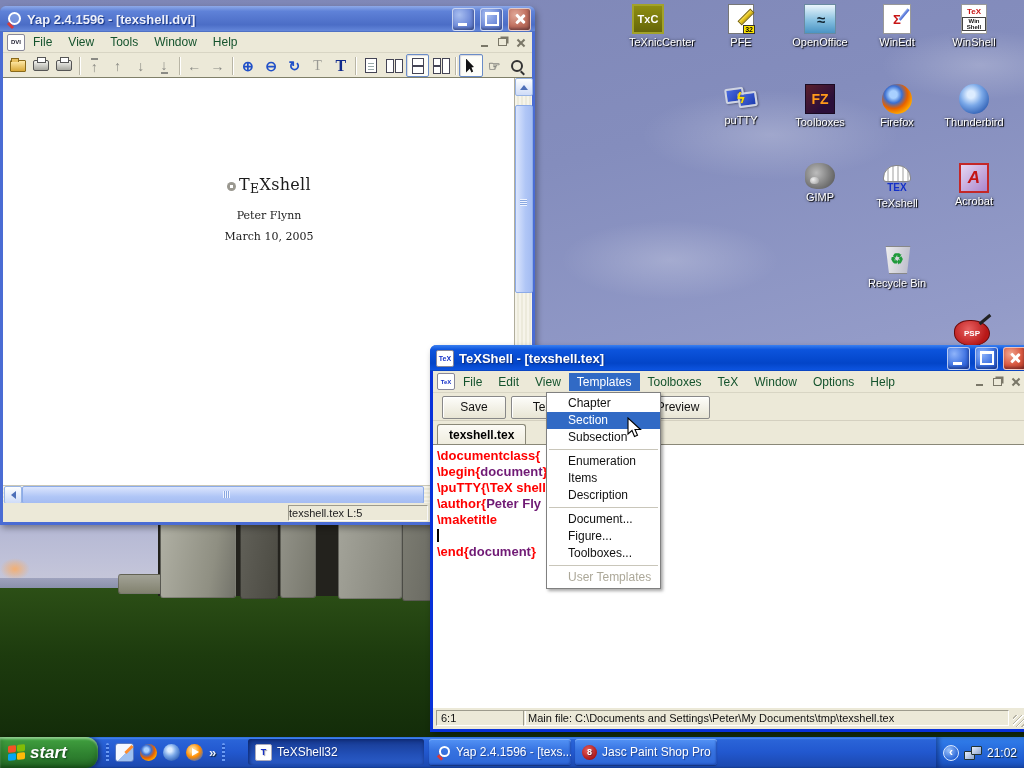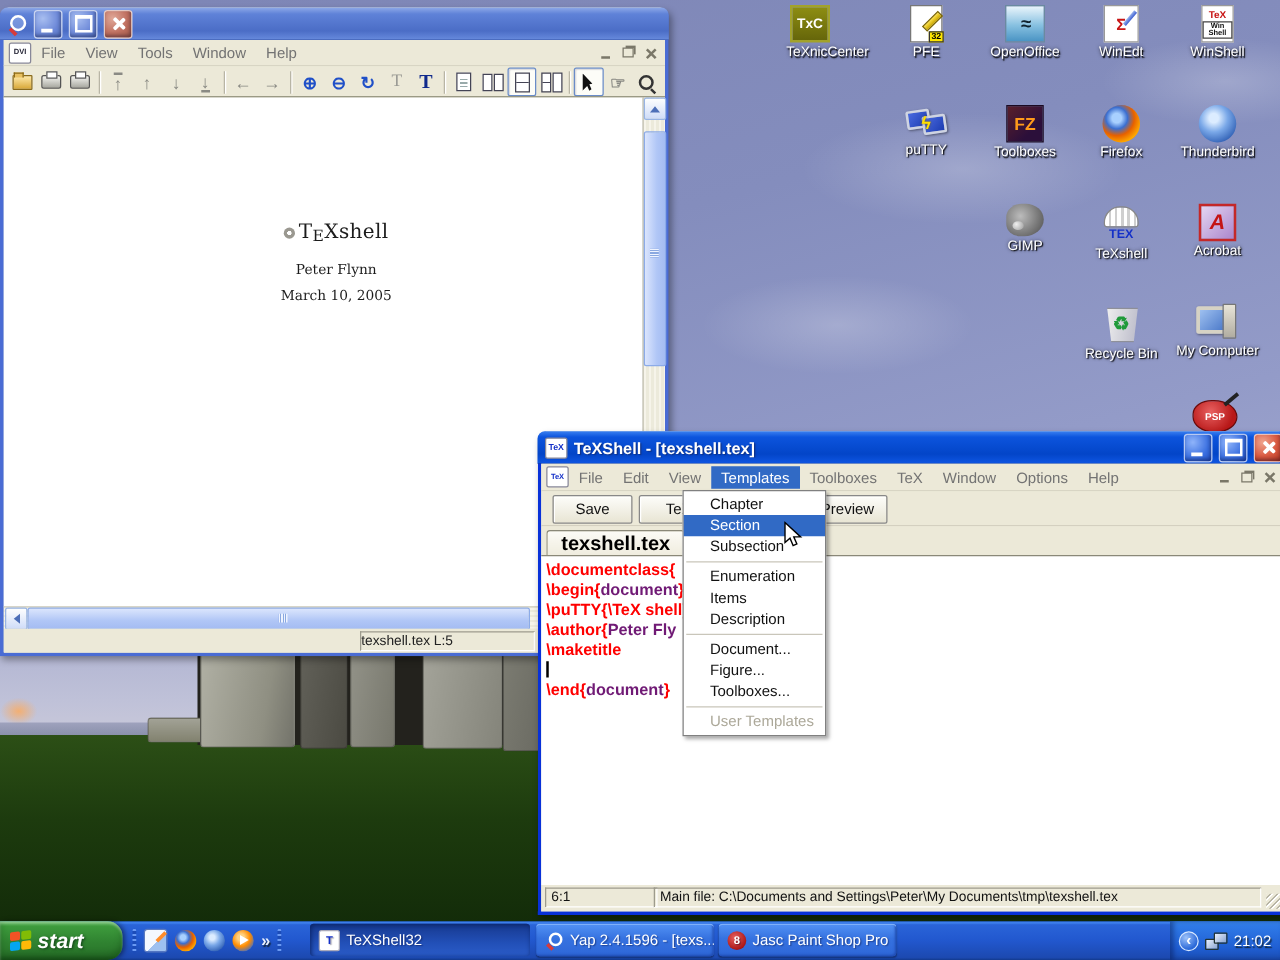--- a/index.html
+++ b/index.html
@@ -74,21 +74,21 @@
   .cb-min,.cb-max{background:radial-gradient(circle at 30% 28%,#8fb4fa,#3a6fe0 60%,#2250c8);}
   .cb-close{background:radial-gradient(circle at 30% 28%,#f0a48e,#d85840 55%,#b03420);}
   .inactive .cb-min,.inactive .cb-max{background:radial-gradient(circle at 30% 28%,#a8bef0,#6c88d8 60%,#5270c0);}
   .inactive .cb-close{background:radial-gradient(circle at 30% 28%,#e0a898,#c07060 55%,#a05848);}
   .gl-min{position:absolute;left:5px;bottom:4px;width:9px;height:3px;background:#fff;}
   .gl-max{width:10px;height:9px;border:2px solid #fff;border-top-width:3px;}
   .xbar{position:relative;width:12px;height:12px;}
   .xbar::before,.xbar::after{content:"";position:absolute;left:5px;top:0;width:2.5px;height:12px;background:#fff;border-radius:1px;}
   .xbar::before{transform:rotate(45deg);}.xbar::after{transform:rotate(-45deg);}
   .menubar{height:20px;background:#ece9d8;display:flex;align-items:center;padding:0 4px;font-size:12px;border-bottom:1px solid #d8d5c4;}
-  .menu-item{padding:2px 8px;color:#737373;}
+  .menu-item{padding:2px 8px;color:#14532d;}
   .menu-item.selected{background:#316ac5;color:#fff;}
   .mdi-ctrls{margin-left:auto;display:flex;gap:3px;align-items:center;}
   .mdi-btn{width:15px;height:13px;display:flex;align-items:center;justify-content:center;position:relative;color:#7a7768;}
   .mm{width:7px;height:2px;background:currentColor;margin-top:7px;}
   .mr{width:7px;height:6px;border:1px solid currentColor;box-shadow:2px -2px 0 -0.5px currentColor;}
   .mx{position:relative;width:9px;height:9px;}
   .mx::before,.mx::after{content:"";position:absolute;left:4px;top:0;width:2px;height:10px;background:currentColor;}
   .mx::before{transform:rotate(45deg);}.mx::after{transform:rotate(-45deg);}
   .app-mini{width:16px;height:15px;background:#fff;border:1px solid #889;border-radius:2px;font-weight:bold;display:flex;align-items:center;justify-content:center;}
   
@@ -142,21 +142,21 @@
   .yap-sb-panel{position:absolute;left:285px;top:2px;width:138px;height:14px;border:1px solid;border-color:#9d9b8d #fff #fff #9d9b8d;text-align:left;line-height:14px;}
   
   #texshell{left:430px;top:345px;width:594px;height:384px;z-index:3;background:#ece9d8;border-left:3px solid #0831d9;border-right:3px solid #0831d9;border-bottom:3px solid #0831d9;border-radius:7px 7px 0 0;}
   #texshell .titlebar{margin:0 -3px;}
   #ts-toolbar{position:relative;height:27px;background:#ece9d8;border-bottom:1px solid #d4d0c0;}
   .ts-btn{position:absolute;top:3px;width:62px;height:21px;background:linear-gradient(#fdfdfa,#e8e5d4);border:1px solid #888;border-radius:2px;box-shadow:inset 1px 1px 0 #fff;font-size:12px;text-align:center;line-height:20px;color:#111;}
   .ts-btn:nth-child(1){left:9px;}
   .ts-btn:nth-child(2){left:78px;}
   .ts-btn:nth-child(3){left:213px;}
   .tabrow{position:relative;height:26px;background:#ece9d8;}
-  .tab{position:absolute;left:4px;top:3px;height:21px;padding:0 11px;background:linear-gradient(#fcfbf6,#eeebdc);border:1px solid #8a8878;border-bottom:none;border-radius:3px 3px 0 0;font-weight:bold;font-size:16px;line-height:21px;color:#000;}
+  .tab{position:absolute;left:4px;top:3px;height:21px;padding:0 11px;background:linear-gradient(#fcfbf6,#eeebdc);border:1px solid #8a8878;border-bottom:none;border-radius:3px 3px 0 0;font-weight:bold;font-size:12px;line-height:21px;color:#000;}
   .editor{position:absolute;left:0;right:0;top:99px;bottom:21px;background:#fff;border-top:1px solid #8a8878;padding:3px 0 0 4px;overflow:hidden;}
   .ed-line{height:16px;font-weight:bold;font-size:13px;white-space:pre;font-family:"Liberation Sans",sans-serif;}
   .tok-cmd{color:#ff0000;}
   .tok-arg{color:#701a75;}
   .caret{display:inline-block;width:2px;height:13px;background:#000;vertical-align:-2px;}
   .ts-status{position:absolute;left:0;right:0;bottom:0;height:21px;background:#ece9d8;font-size:11px;color:#111;}
   .sbp{position:absolute;top:2px;height:14px;border:1px solid;border-color:#9d9b8d #fff #fff #9d9b8d;line-height:14px;padding:0 4px;white-space:nowrap;overflow:hidden;}
   .sbp1{left:3px;width:80px;}
   .sbp2{left:90px;right:18px;}
   .grip{position:absolute;right:2px;bottom:2px;width:12px;height:12px;background:repeating-linear-gradient(135deg,transparent 0 2px,#b8b5a5 2px 3px,#fff 3px 4px);}
@@ -269,33 +269,30 @@
         <span class="di-label">TeXshell</span>
       </div>
       <div class="desktop-icon di-acrobat">
         <span class="di-img i-acrobat">A</span>
         <span class="di-label">Acrobat</span>
       </div>
       <div class="desktop-icon di-recyclebin">
         <span class="di-img i-recyclebin">♻</span>
         <span class="di-label">Recycle Bin</span>
       </div>
-      <div class="desktop-icon di-mycomputer">
-        <span class="di-img i-mycomputer"></span>
-        <span class="di-label">My Computer</span>
-      </div>
       <div class="desktop-icon di-psp">
         <span class="di-img i-psp">PSP</span>
         <span class="di-label"></span>
       </div>
     </div>
 
   <div id="yap" class="xp-window">
     <div class="titlebar inactive">
       <span class="yap-appicon"></span>
+      <span class="title-text">Yap 2.4.1596 - [texshell.dvi]</span>
       <span class="cap-btn cb-min">
           <i class="gl-min"></i>
         </span>
       <span class="cap-btn cb-max">
           <i class="gl-max"></i>
         </span>
       <span class="cap-btn cb-close">
           <i class="xbar"></i>
         </span>
     </div>

